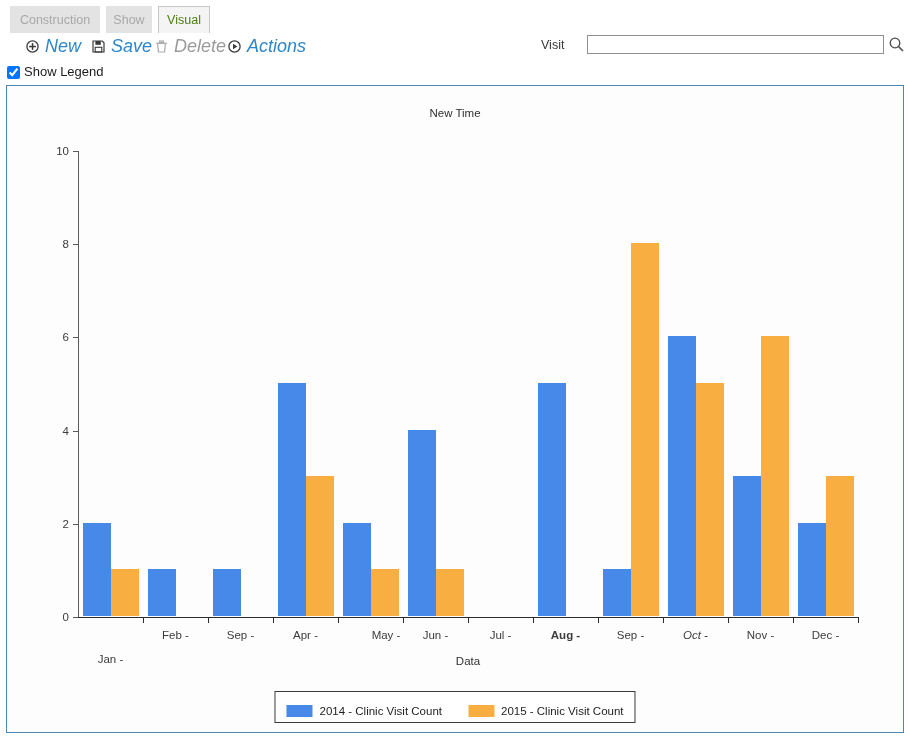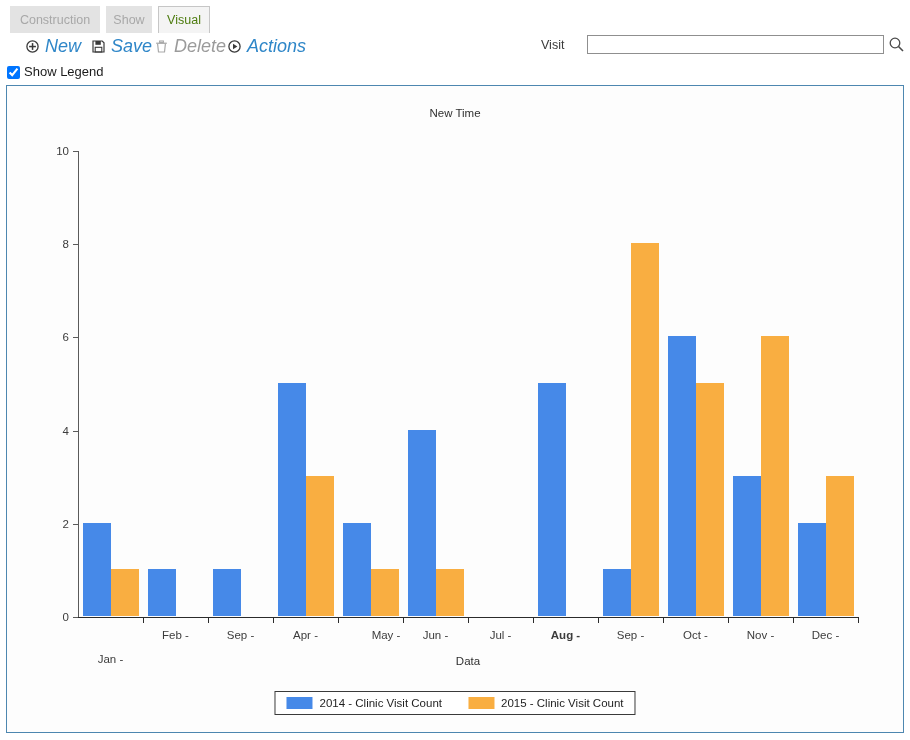--- a/index.html
+++ b/index.html
@@ -132,21 +132,21 @@
   }
 
   
   .chartlegend {
     position: absolute; left: 50%; transform: translateX(-50%);
     top: 605px;
     border: 1px solid #3a3a3a; background: #ffffff;
     padding: 5px 11px;
     display: flex; align-items: center; gap: 26px;
   }
-  .legitem { display: flex; align-items: center; gap: 7px; }
+  .legitem { display: flex; align-items: center; gap: 7px; margin-top: 8px; }
   .swatch { width: 26px; height: 12px; }
   .legtext { font-size: 11.5px; color: #1e1e1e; white-space: nowrap; }
 </style>
 </head>
 <body>
 
 <div class="tabstrip">
   <div class="tab" id="tab0">Construction</div>
   <div class="tab" id="tab1">Show</div>
   <div class="tab active" id="tab2">Visual</div>
@@ -267,21 +267,21 @@
         <div class="xlabel" style="left: 308px;">May -</div>
         <div class="xtick" style="left: 390px;"></div>
         <div class="xlabel" style="left: 357.5px;">Jun -</div>
         <div class="xtick" style="left: 455px;"></div>
         <div class="xlabel" style="left: 422.5px;">Jul -</div>
         <div class="xtick" style="left: 520px;"></div>
         <div class="xlabel" style="left: 487.5px; font-weight: bold;">Aug -</div>
         <div class="xtick" style="left: 585px;"></div>
         <div class="xlabel" style="left: 552.5px;">Sep -</div>
         <div class="xtick" style="left: 650px;"></div>
-        <div class="xlabel" style="left: 617.5px;">Oct -</div>
+        <div class="xlabel" style="left: 617.5px; font-style: italic;">Oct -</div>
         <div class="xtick" style="left: 715px;"></div>
         <div class="xlabel" style="left: 682.5px;">Nov -</div>
         <div class="xtick" style="left: 780px;"></div>
         <div class="xlabel" style="left: 747.5px;">Dec -</div>
       </div>
     <div class="axistitle">Data</div>
   </div>
 
   <div class="chartlegend" id="chartlegend" style="display: flex;">
       <div class="legitem">

